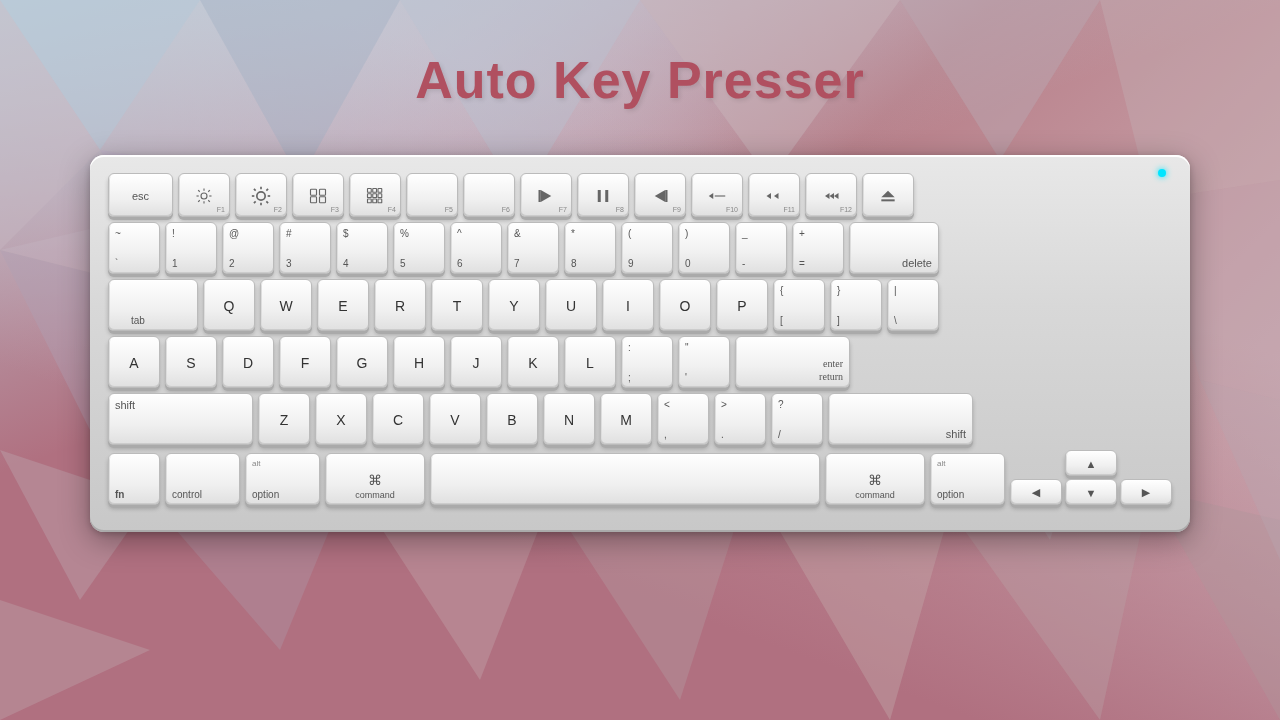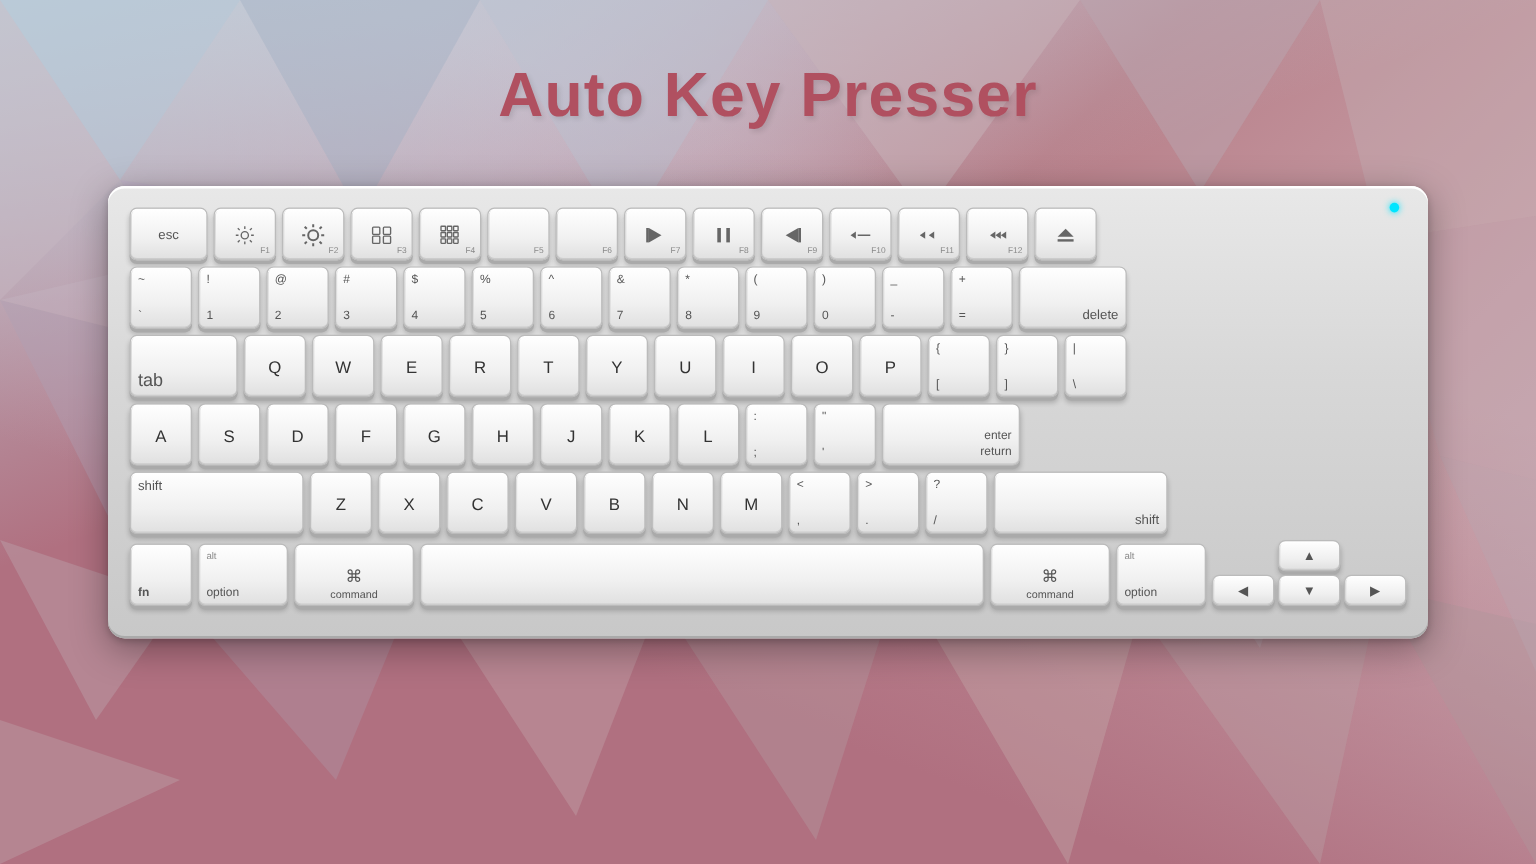--- a/index.html
+++ b/index.html
@@ -398,21 +398,21 @@
         <span class="top-left">+</span>
         <span class="bottom-left">=</span>
       </div>
       <div class="key key-delete">
         <span style="font-size:11px;color:#555;text-align:center;">delete</span>
       </div>
     </div>
 
     <div class="kb-row">
       <div class="key key-tab">
-        <span style="font-size:15px;color:#555;align-self:flex-start;">tab</span>
+        <span style="font-size:10px;color:#555;align-self:flex-start;margin-left:16px;">tab</span>
       </div>
       <div class="key">
           <span class="center">Q</span>
         </div>
       <div class="key">
           <span class="center">W</span>
         </div>
       <div class="key">
           <span class="center">E</span>
         </div>
@@ -481,21 +481,21 @@
         </div>
       <div class="key symbol-key">
         <span class="top-left">:</span>
         <span class="bottom-left">;</span>
       </div>
       <div class="key symbol-key">
         <span class="top-left">"</span>
         <span class="bottom-left">'</span>
       </div>
       <div class="key key-enter">
-        <span style="font-size:10px;color:#555;text-align:right;line-height:1.3;">enter<br>return</span>
+        <span style="font-size:10px;color:#555;text-align:right;line-height:1.3;font-family:Liberation Serif, serif;">enter<br>return</span>
       </div>
     </div>
 
     <div class="kb-row">
       <div class="key key-shift-l">
         <span style="font-size:11px;color:#555;align-self:flex-start;">shift</span>
       </div>
       <div class="key">
           <span class="center">Z</span>
         </div>
@@ -530,20 +530,23 @@
         <span class="bottom-left">/</span>
       </div>
       <div class="key key-shift-r">
         <span style="font-size:11px;color:#555;align-self:flex-end;">shift</span>
       </div>
     </div>
 
     <div class="kb-row" style="align-items: flex-end;">
       <div class="key key-fn">
         <span style="font-size:10px;color:#555;align-self:flex-start;margin-top:auto;font-weight:bold;">fn</span>
+      </div>
+      <div class="key key-control">
+        <span style="font-size:10px;color:#555;align-self:flex-start;margin-top:auto;">control</span>
       </div>
       <div class="key key-alt-l">
         <span style="font-size:8px;color:#888;align-self:flex-start;">alt</span>
         <span style="font-size:10px;color:#555;align-self:flex-start;">option</span>
       </div>
       <div class="key key-cmd-l">
         <span style="font-size:14px;color:#555;align-self:center;margin:auto;">⌘</span>
         <span style="font-size:9px;color:#555;align-self:center;position:absolute;bottom:4px;left:0;right:0;text-align:center;">command</span>
       </div>
       <div class="key key-space"></div>

